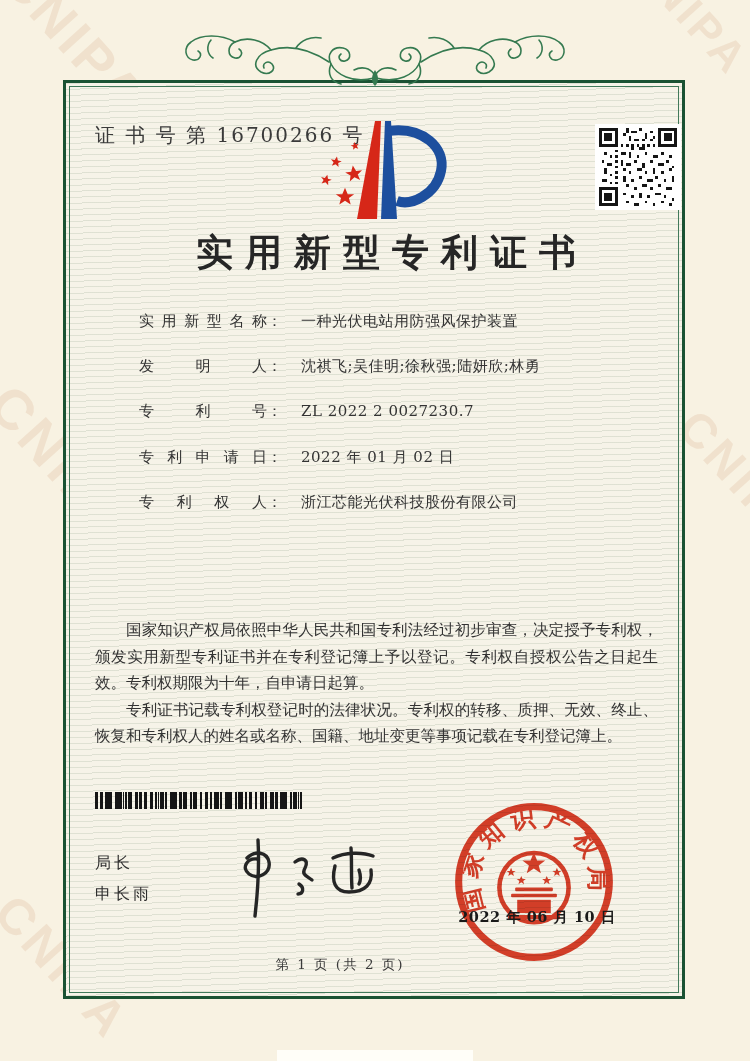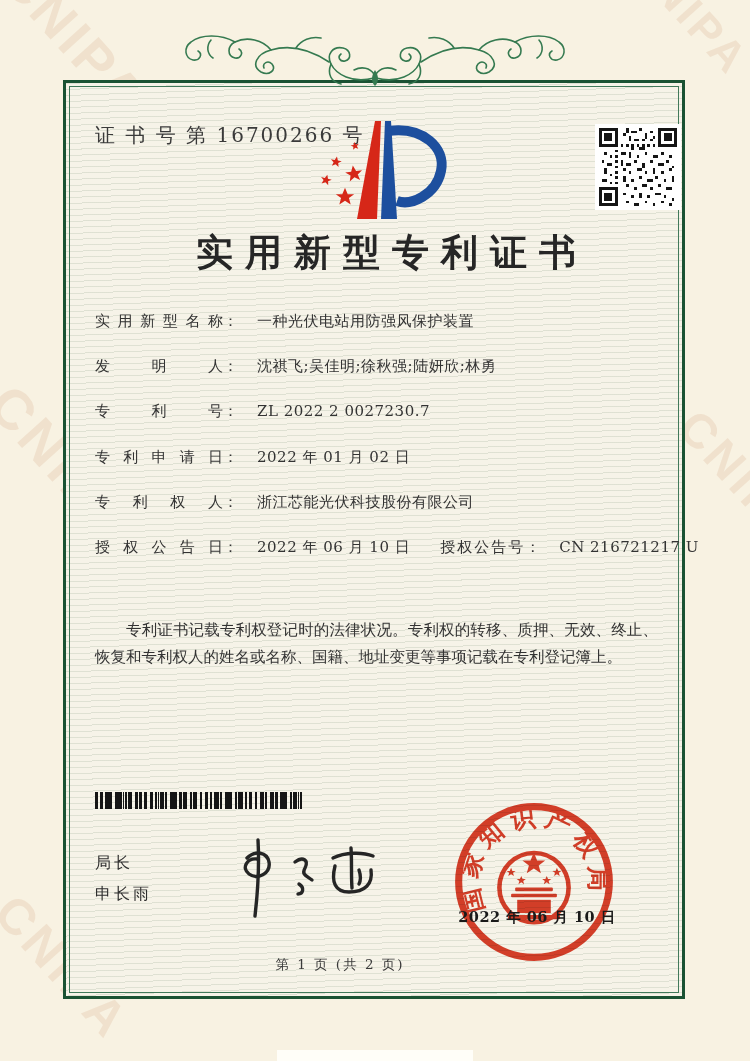--- a/index.html
+++ b/index.html
@@ -35,21 +35,21 @@
     background:#fff; padding:4px;
   }
   .title {
     position:absolute; left:0; top:228px; width:750px; text-align:center;
     font-size:37px; font-weight:bold; letter-spacing:12px; color:#262626;padding-left:34px;
   }
   .fields { position:absolute; left:95px; top:312px; width:566px; }
   .row { height:45.2px; font-size:15px; color:#333; white-space:nowrap; }
   .flabel {
     display:inline-block; width:128px; vertical-align:top;
-    text-align:justify; text-align-last:justify;
+    text-align:justify; text-align-last:justify;margin-left:44px;
   }
   .colon { margin-right:7px; }
   .fvalue { letter-spacing:0.5px;margin-left:12px; }
   .grant-no-group { margin-left:30px; }
   .grant-no-group .flabel2 { letter-spacing:2px; }
   .paragraphs {
     position:absolute; left:95px; top:617px; width:563px;
     font-size:15.5px; line-height:26.5px; color:#333; text-align:justify;
   }
   .paragraphs p { text-indent:2em; }
@@ -239,26 +239,24 @@
     </div>
     <div class="row">
       <span class="flabel">专利号</span><span class="colon">：</span><span class="fvalue">ZL 2022 2 0027230.7</span>
     </div>
     <div class="row">
       <span class="flabel">专利申请日</span><span class="colon">：</span><span class="fvalue">2022 年 01 月 02 日</span>
     </div>
     <div class="row">
       <span class="flabel">专利权人</span><span class="colon">：</span><span class="fvalue">浙江芯能光伏科技股份有限公司</span>
     </div>
-    <div class="row">
-      <span class="flabel">授权公告日</span><span class="colon">：</span><span class="fvalue">2022 年 06 月 10 日</span><span class="grant-no-group"><span class="flabel2">授权公告号</span><span class="colon">：</span><span class="fvalue">CN 216721217 U</span></span>
-    </div>
   </div>
 
   <div class="paragraphs">
+    <p>国家知识产权局依照中华人民共和国专利法经过初步审查，决定授予专利权，颁发实用新型专利证书并在专利登记簿上予以登记。专利权自授权公告之日起生效。专利权期限为十年，自申请日起算。</p>
     <p>专利证书记载专利权登记时的法律状况。专利权的转移、质押、无效、终止、恢复和专利权人的姓名或名称、国籍、地址变更等事项记载在专利登记簿上。</p>
   </div>
 
   <div class="barcode"></div>
 
   <div class="signer-title">局长</div>
   <div class="signer-name">申长雨</div>
 
   <svg class="signature" width="200" height="100" viewBox="0 0 200 100">
     <g stroke="#252525" stroke-width="3.4" fill="none" stroke-linecap="round" stroke-linejoin="round">

